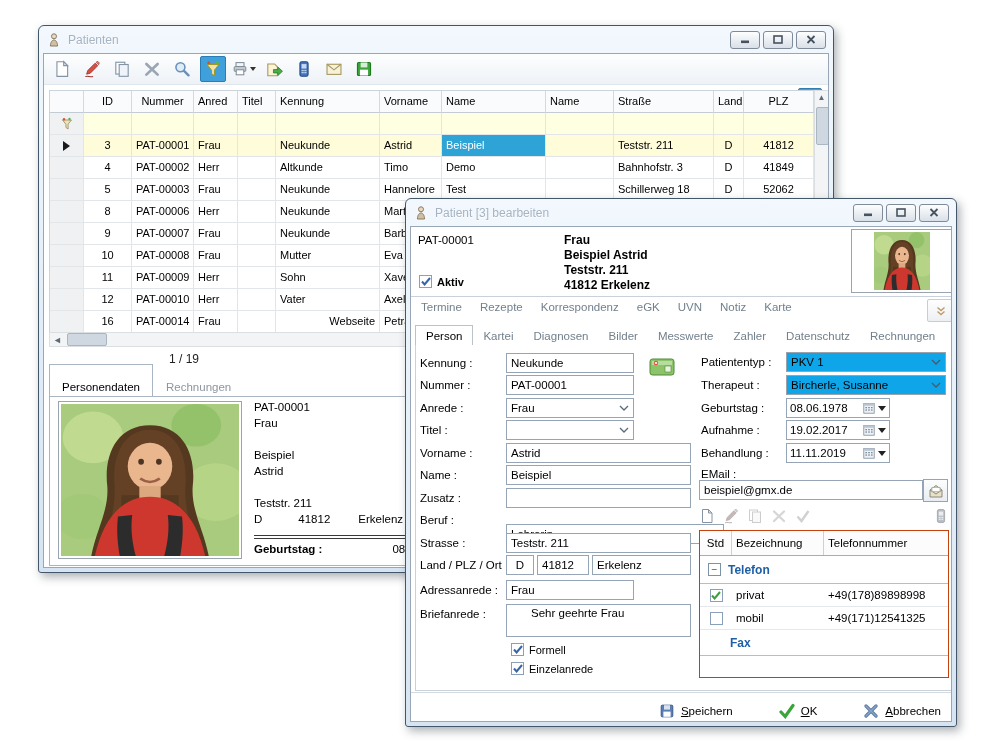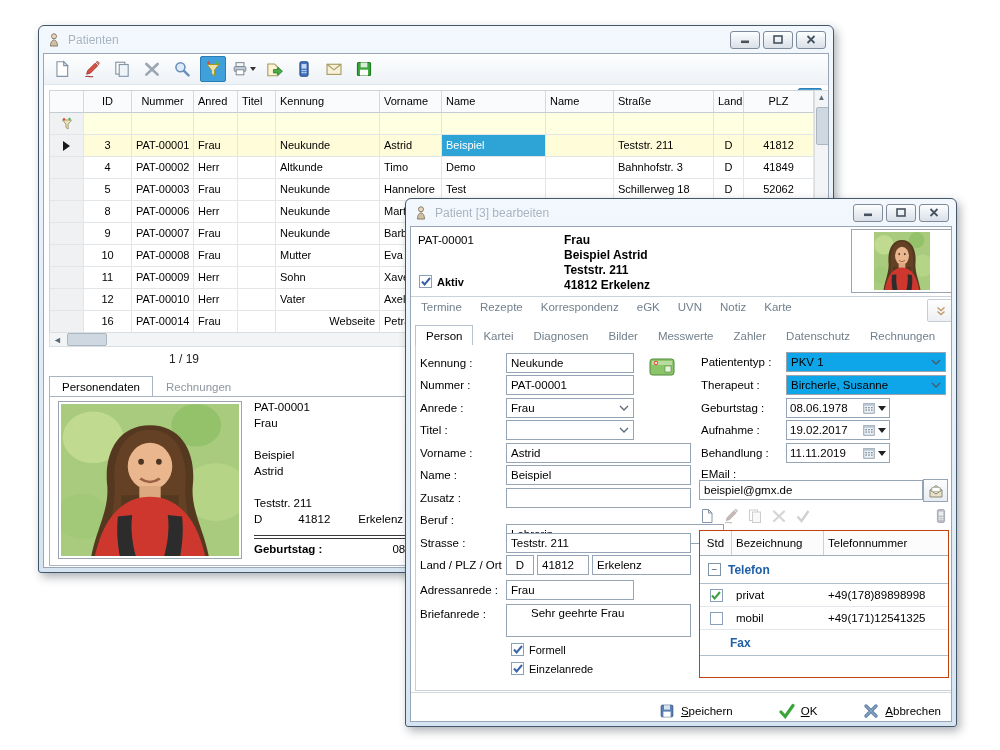--- a/index.html
+++ b/index.html
@@ -44,21 +44,21 @@
   .cellsel{background:#2ea3d5 !important;color:#fff;}
   .rowmark{width:0;height:0;border-left:7px solid #1a1a1a;border-top:5px solid transparent;border-bottom:5px solid transparent;}
   .vscroll{position:absolute;left:770px;top:36px;width:15px;height:242px;background:#f3f4f5;border:1px solid #dcdfe2;box-sizing:border-box;}
   .vthumb{position:absolute;left:1px;top:16px;width:11px;height:36px;background:#cfd8e0;border:1px solid #aab6c0;border-radius:2px;}
   .varrow{position:absolute;left:2px;width:9px;text-align:center;font-size:8px;color:#5b6a78;}
   .hscroll{position:absolute;left:5px;top:278px;width:765px;height:15px;background:#f3f4f5;border:1px solid #dcdfe2;box-sizing:border-box;display:flex;align-items:center;}
   .hthumb{width:38px;height:11px;background:#cfd8e0;border:1px solid #aab6c0;border-radius:2px;margin-left:2px;}
   .harrow{font-size:9px;color:#5b6a78;padding:0 3px;}
   .counter{position:absolute;left:95px;top:298px;width:90px;text-align:center;font-size:12px;color:#222;}
   .dtabs{position:absolute;left:5px;top:320px;display:flex;align-items:flex-end;height:23px;}
-  .dtab{padding:4px 12px 3px;font-size:11.5px;color:#8d959d;border:1px solid transparent;}
+  .dtab{padding:16px 12px 3px;font-size:11.5px;color:#8d959d;border:1px solid transparent;}
   .dtab.active{background:#fff;border:1px solid #a9b5c1;border-bottom:1px solid #fff;color:#000;}
   .dpanel{position:absolute;left:5px;top:342px;width:773px;height:168px;border:1px solid #a9b5c1;background:#fff;}
   .dphoto{position:absolute;left:8px;top:4px;width:184px;height:158px;border:1px solid #9aa4ae;background:#fff;padding:2px;box-sizing:border-box;}
   .dphoto svg{width:100%;height:100%;display:block;}
   .dinfo{position:absolute;left:204px;top:4px;width:200px;}
   .dline{height:16px;font-size:11.5px;}
   .dsep{border-top:1px solid #3a3a3a;border-bottom:1px solid #3a3a3a;height:2px;margin:6px 0 4px;}
   .dbirth{display:flex;font-size:11.5px;}
   .dbirth b{font-weight:bold;}
   .dbirth span{margin-left:auto;padding-right:4px;}

